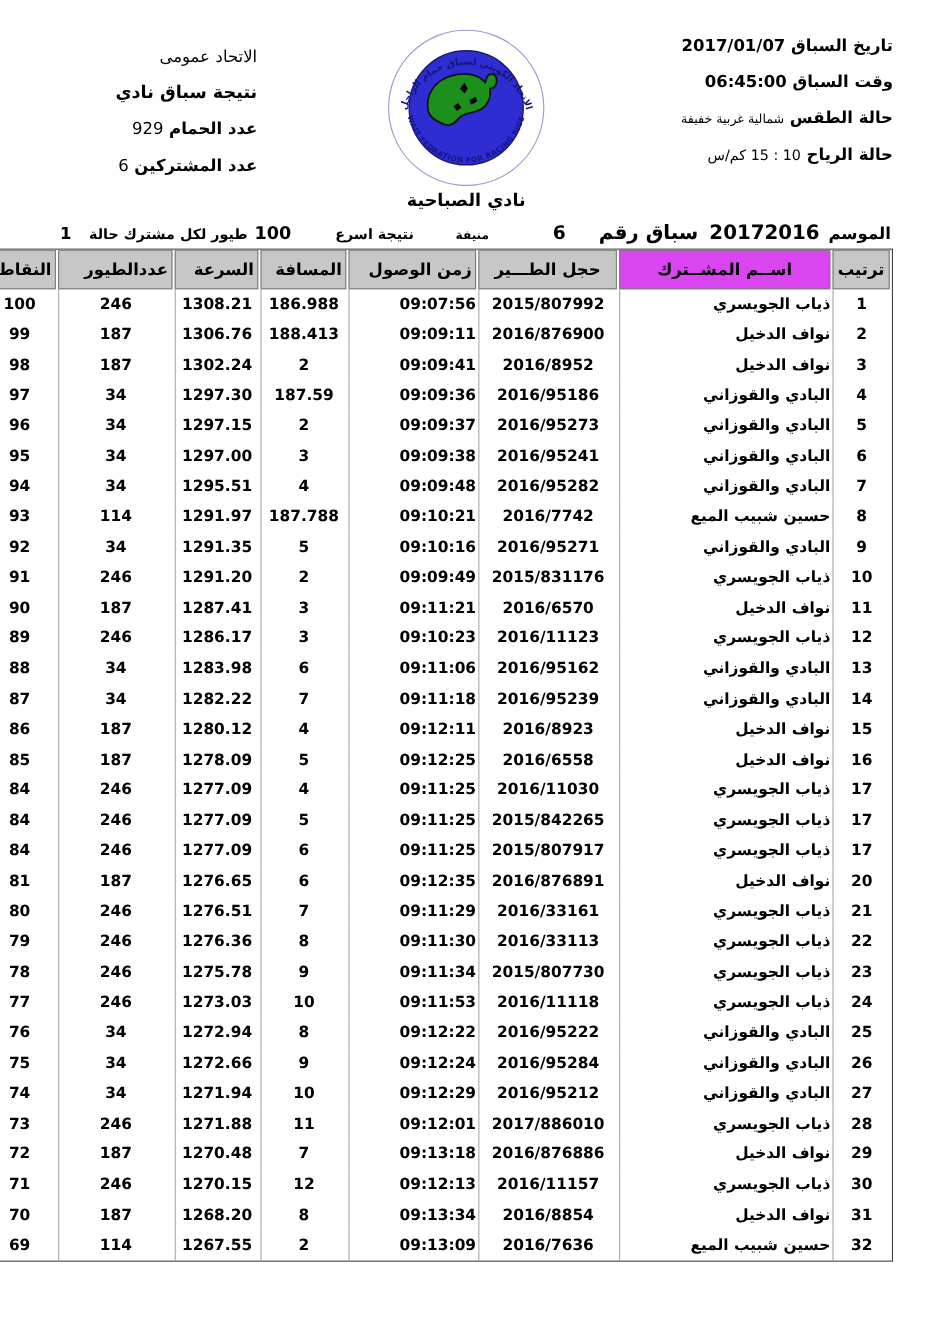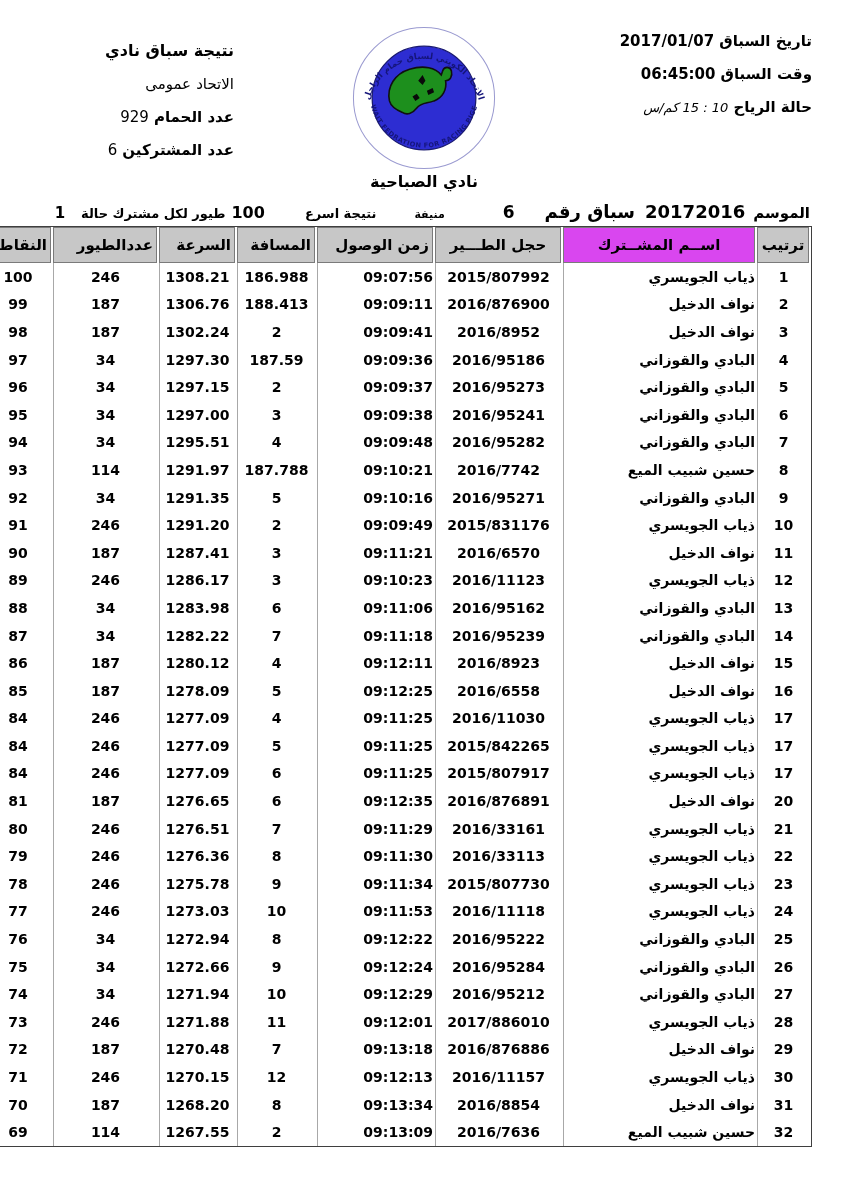--- a/index.html
+++ b/index.html
@@ -9,21 +9,21 @@
     direction:rtl;overflow:hidden;
   }
   
   .info-right{position:absolute;top:30px;right:36px;width:262px;text-align:right;}
   .info-left{position:absolute;top:40px;left:40px;width:194px;text-align:right;direction:rtl;}
   .info-line{height:33px;line-height:22px;white-space:nowrap;}
   .lbl{font-weight:bold;font-size:15px;}
   .val{font-size:15px;}
   .val-bold{font-weight:bold;}
   .val-small{font-size:11.5px;}
-  .val-mid{font-size:13px;font-style:italic;}
+  .val-mid{font-size:13px;}
   .big-title{font-weight:bold;font-size:16px;}
   
   .logo{position:absolute;top:26px;left:352px;width:144px;height:144px;}
   
   .club-title{position:absolute;top:172px;left:0;width:100%;text-align:center;
     font-weight:bold;font-size:16px;}
   .season-line{position:absolute;top:201px;right:38px;left:36px;
     display:flex;align-items:baseline;white-space:nowrap;font-weight:bold;}
   .season-line span{display:inline-block;}
   .s-label{font-size:15px;}
@@ -71,20 +71,24 @@
   <div class="info-right">
     <div class="info-line">
       <span class="lbl">تاريخ السباق</span>
       <span class="val val-bold">2017/01/07</span>
     </div>
     <div class="info-line">
       <span class="lbl">وقت السباق</span>
       <span class="val val-bold">06:45:00</span>
     </div>
     <div class="info-line">
+      <span class="lbl">حالة الطقس</span>
+      <span class="val val-small">شمالية غربية خفيفة</span>
+    </div>
+    <div class="info-line">
       <span class="lbl">حالة الرياح</span>
       <span class="val val-mid">10 : 15 كم/س</span>
     </div>
   </div>
 
   <div class="logo">
     <svg viewBox="0 0 100 100" width="144" height="144">
       <circle cx="50" cy="50" r="49" fill="#ffffff" stroke="#9a9ad0" stroke-width="0.7"></circle>
       <circle cx="50" cy="50" r="36" stroke="#1a1a70" stroke-width="0.9" fill="#2d2dd2"></circle>
       <path d="M26,52 C24,42 30,33 40,30 C50,27 58,29 62,34 L63,31 C64,28 68,28 69,31
@@ -96,25 +100,25 @@
       <text font-size="6" font-weight="bold" fill="#15157a">
         <textPath href="#arcTop" startOffset="50%" text-anchor="middle">الاتحاد الكويتي لسباق حمام الزاجل</textPath>
       </text>
       <text font-size="4.6" font-weight="bold" letter-spacing="0.3" fill="#15157a">
         <textPath href="#arcBot" startOffset="50%" text-anchor="middle">KUWAIT FEDRATION FOR RACING PIGEON</textPath>
       </text>
     </svg>
   </div>
 
   <div class="info-left">
-    <div class="info-line big-title">نتيجة سباق نادي</div>
     <div class="info-line">
       <span class="val">الاتحاد</span>
       <span class="val">عمومى</span>
     </div>
+    <div class="info-line big-title">نتيجة سباق نادي</div>
     <div class="info-line">
       <span class="lbl">عدد الحمام</span>
       <span class="val">929</span>
     </div>
     <div class="info-line">
       <span class="lbl">عدد المشتركين</span>
       <span class="val">6</span>
     </div>
   </div>
 

